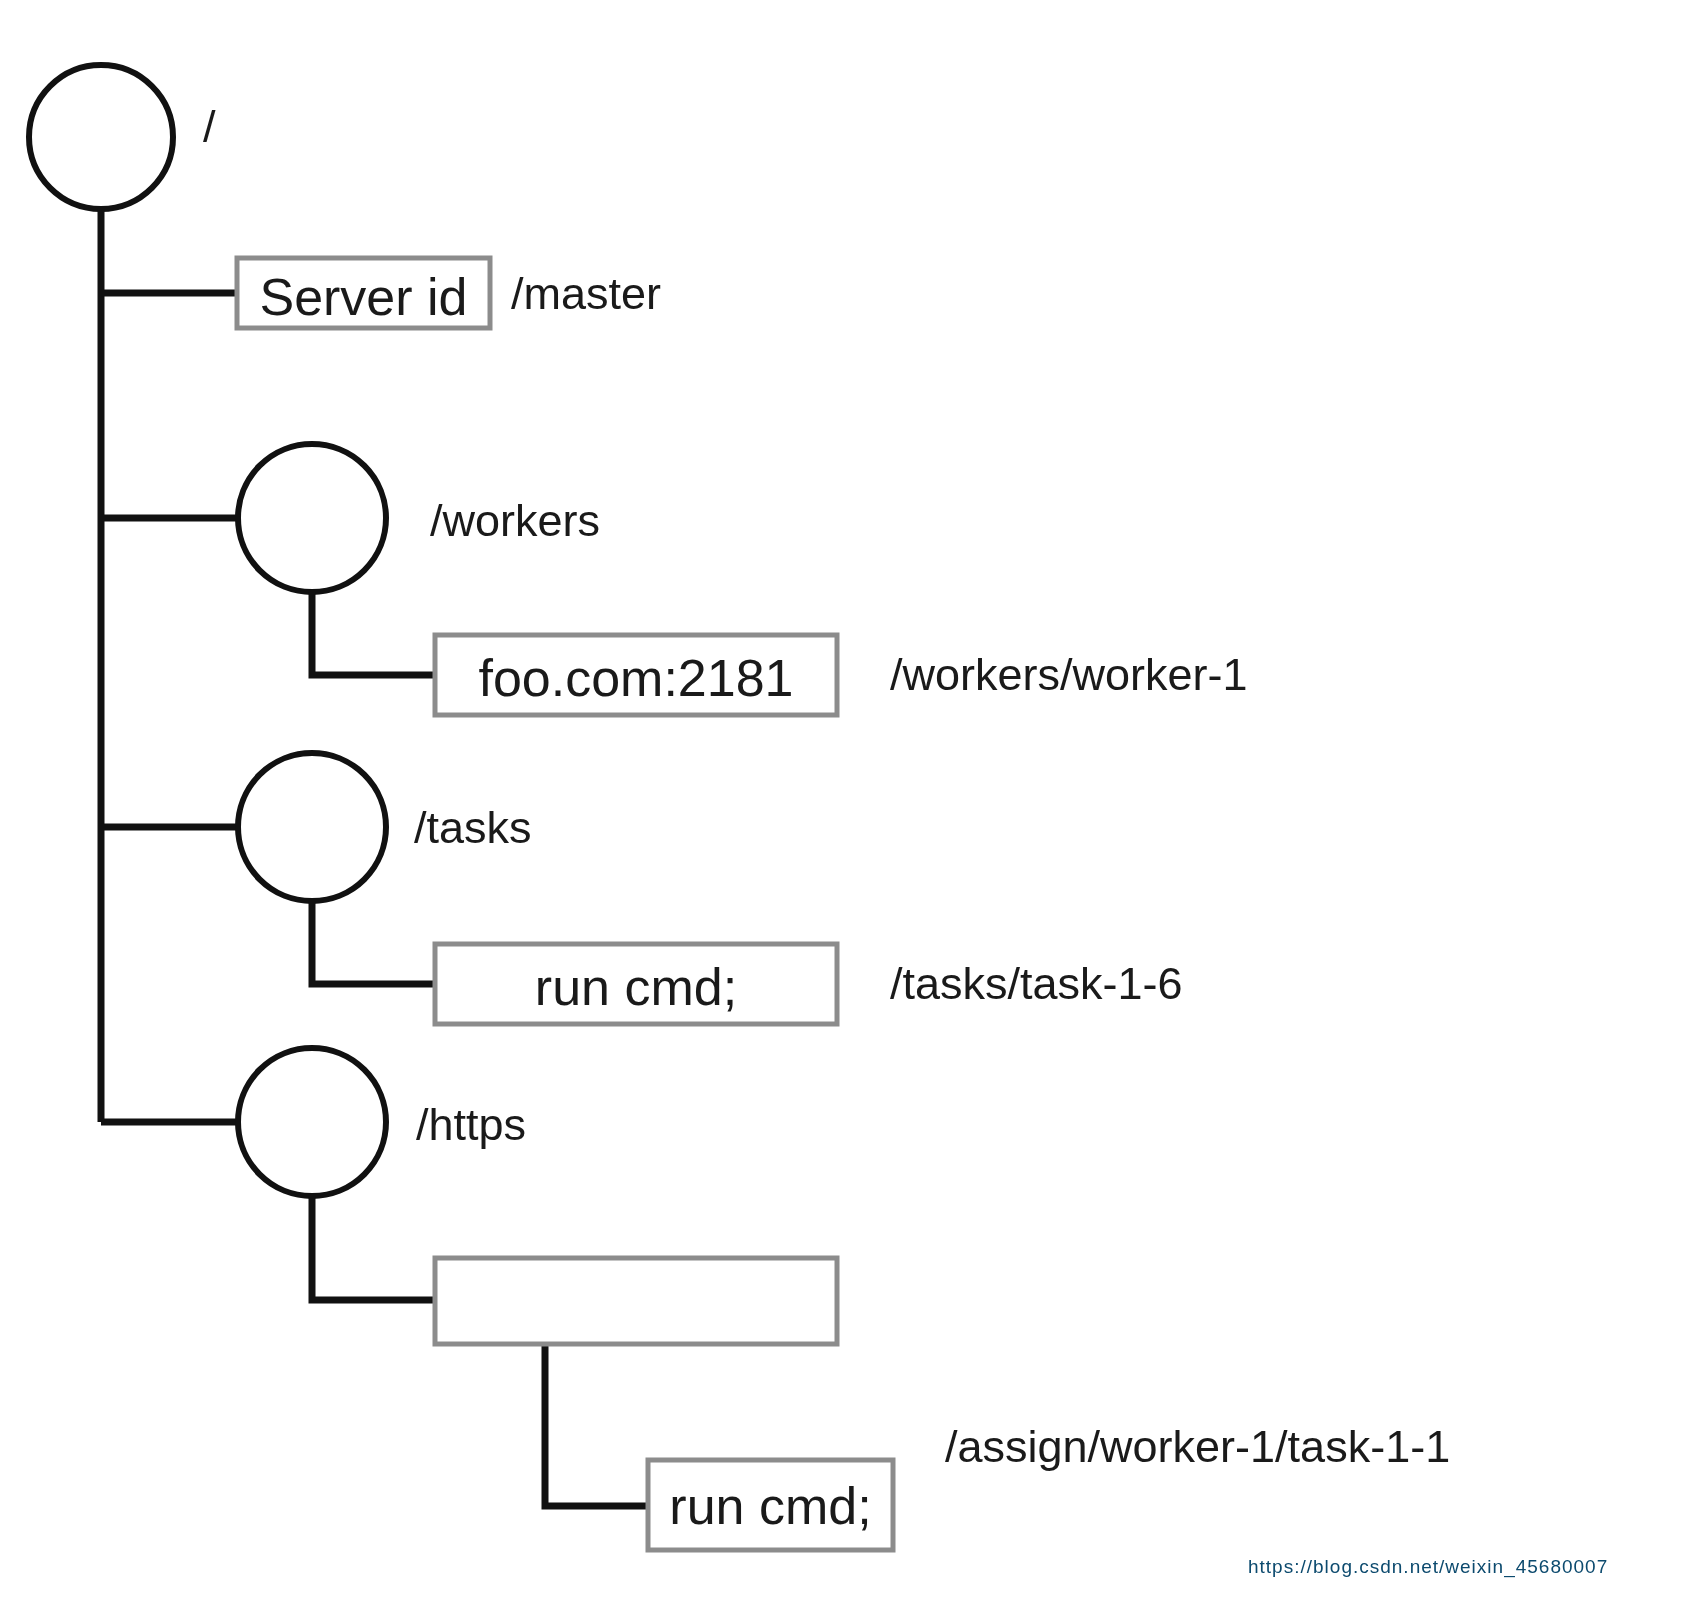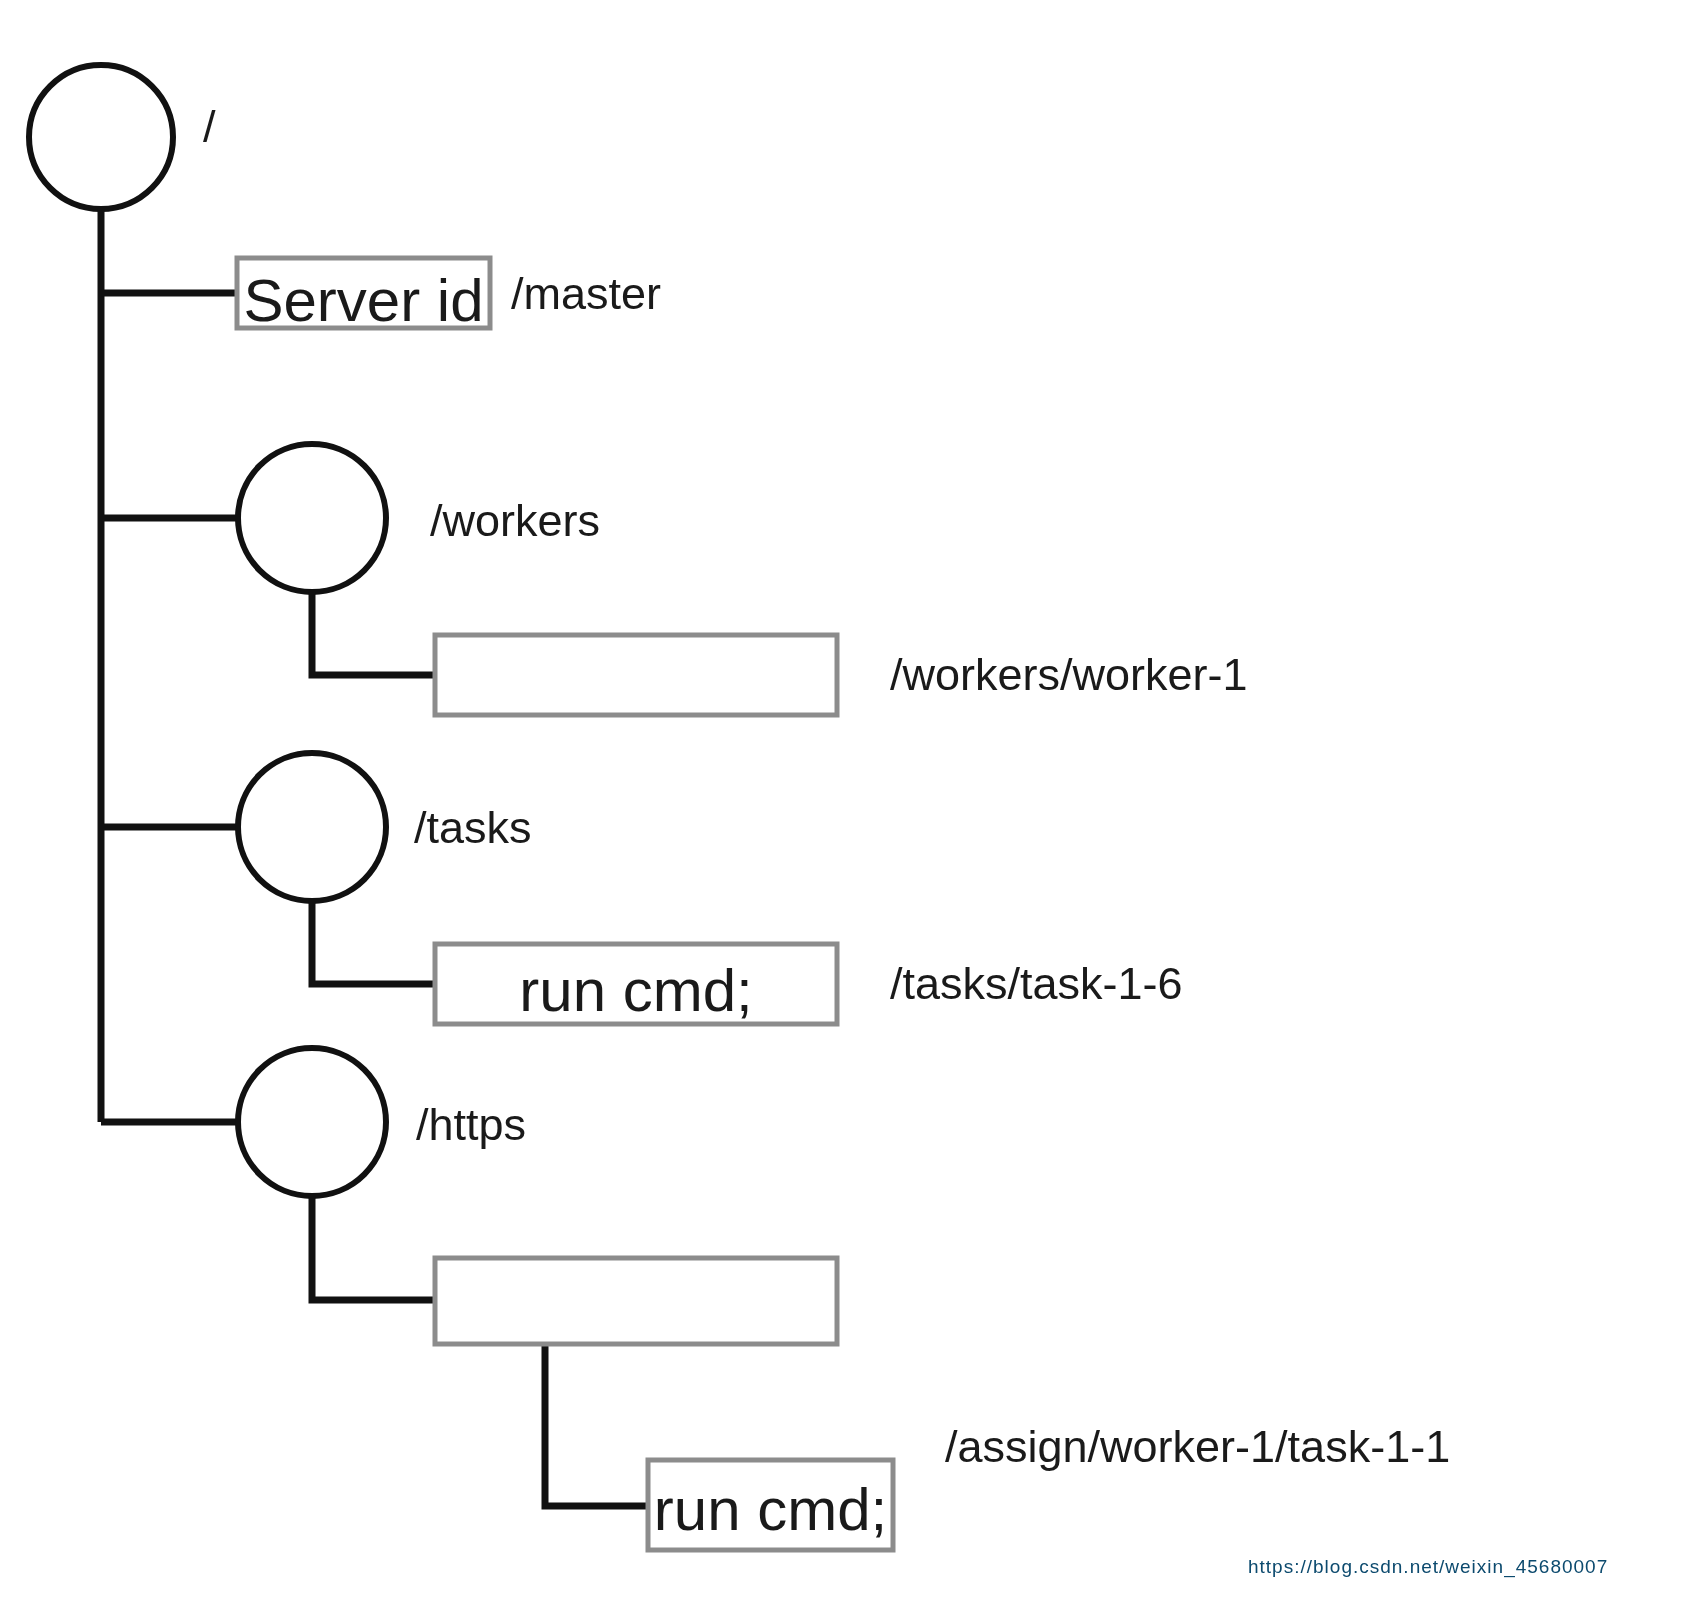--- a/index.html
+++ b/index.html
@@ -29,21 +29,21 @@
     position: absolute;
     font-family: "Liberation Sans", sans-serif;
     font-size: 45px;
     line-height: 1;
     color: #1a1a1a;
     white-space: nowrap;
   }
   .box-text {
     position: absolute;
     font-family: "Liberation Sans", sans-serif;
-    font-size: 60px;
+    font-size: 52px;
     line-height: 1;
     color: #1a1a1a;
     white-space: nowrap;
     text-align: center;
   }
   .watermark {
     position: absolute;
     font-family: "Liberation Sans", sans-serif;
     font-size: 19px;
     letter-spacing: 1px;
@@ -91,20 +91,21 @@
 
     <rect x="435" y="944" width="402" height="80" fill="#ffffff" stroke="#8c8c8c" stroke-width="5"></rect>
 
     <rect x="435" y="1258" width="402" height="86" fill="#ffffff" stroke="#8c8c8c" stroke-width="5"></rect>
 
     <rect x="648" y="1460" width="245" height="90" fill="#ffffff" stroke="#8c8c8c" stroke-width="5"></rect>
   </svg>
 
   <div class="box-text" style="left:237px; top:271px; width:253px;">Server id</div>
 
+  <div class="box-text" style="left:435px; top:652px; width:402px;">foo.com:2181</div>
 
   <div class="box-text" style="left:435px; top:961px; width:402px;">run cmd;</div>
 
   <div class="box-text" style="left:435px; top:1280px; width:402px;"></div>
 
   <div class="box-text" style="left:648px; top:1480px; width:245px;">run cmd;</div>
 
   <div class="node-label" style="left:203px; top:104px;">/</div>
 
   <div class="node-label" style="left:511px; top:271px;">/master</div>

